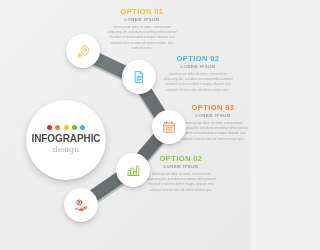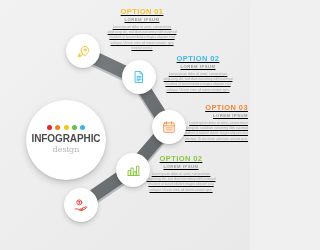--- a/index.html
+++ b/index.html
@@ -60,21 +60,21 @@
     line-height:1;margin:0 0 2.5px 0;
   }
   .blk-sub{
     font-size:4.2px;font-weight:bold;letter-spacing:0.5px;
     color:#9a9a9a;line-height:1;margin:0 0 2.5px 0;
   }
   .blk-body{
     font-size:3.1px;color:#a8a8a8;line-height:1.72;
     letter-spacing:0.05px;margin:0;
   }
-  .ta-c{text-align:center;text-decoration:underline;}
+  .ta-c{text-align:center;}
 </style>
 </head>
 <body>
 
 <div id="stage">
 
   <svg class="ribbon-layer" viewBox="0 0 250 250" width="250" height="250">
     <defs>
       <linearGradient id="ribGrad" x1="0" y1="0" x2="1" y2="1">
         <stop offset="0%" stop-color="#797e81"></stop>
@@ -148,21 +148,21 @@
     <div class="blk-sub">LOREM IPSUM</div>
     <div class="blk-body">Lorem ipsum dolor sit amet, consectetuer adipiscing elit, sed diam nonummy nibh euismod tincidunt ut laoreet dolore magna aliquam erat volutpat. Ut wisi enim ad minim veniam, quis nostrud exerci.</div>
   </div>
 
   <div class="block ta-c" style="left:162px;top:55px;width:72px;">
     <div class="blk-title" style="color:#3cb8ea">OPTION 02</div>
     <div class="blk-sub">LOREM IPSUM</div>
     <div class="blk-body">Lorem ipsum dolor sit amet, consectetuer adipiscing elit, sed diam nonummy nibh euismod tincidunt ut laoreet dolore magna aliquam erat volutpat. Ut wisi enim ad minim veniam quis.</div>
   </div>
 
-  <div class="block ta-c" style="left:178px;top:104px;width:70px;text-align:right;">
+  <div class="block ta-c" style="left:178px;top:104px;width:70px;">
     <div class="blk-title" style="color:#f58634">OPTION 03</div>
     <div class="blk-sub">LOREM IPSUM</div>
     <div class="blk-body">Lorem ipsum dolor sit amet, consectetuer adipiscing elit, sed diam nonummy nibh euismod tincidunt ut laoreet dolore magna aliquam erat volutpat. Ut wisi enim ad minim veniam quis.</div>
   </div>
 
   <div class="block ta-c" style="left:145px;top:155px;width:72px;">
     <div class="blk-title" style="color:#8cc63f">OPTION 02</div>
     <div class="blk-sub">LOREM IPSUM</div>
     <div class="blk-body">Lorem ipsum dolor sit amet, consectetuer adipiscing elit, sed diam nonummy nibh euismod tincidunt ut laoreet dolore magna aliquam erat volutpat. Ut wisi enim ad minim veniam quis.</div>
   </div>

